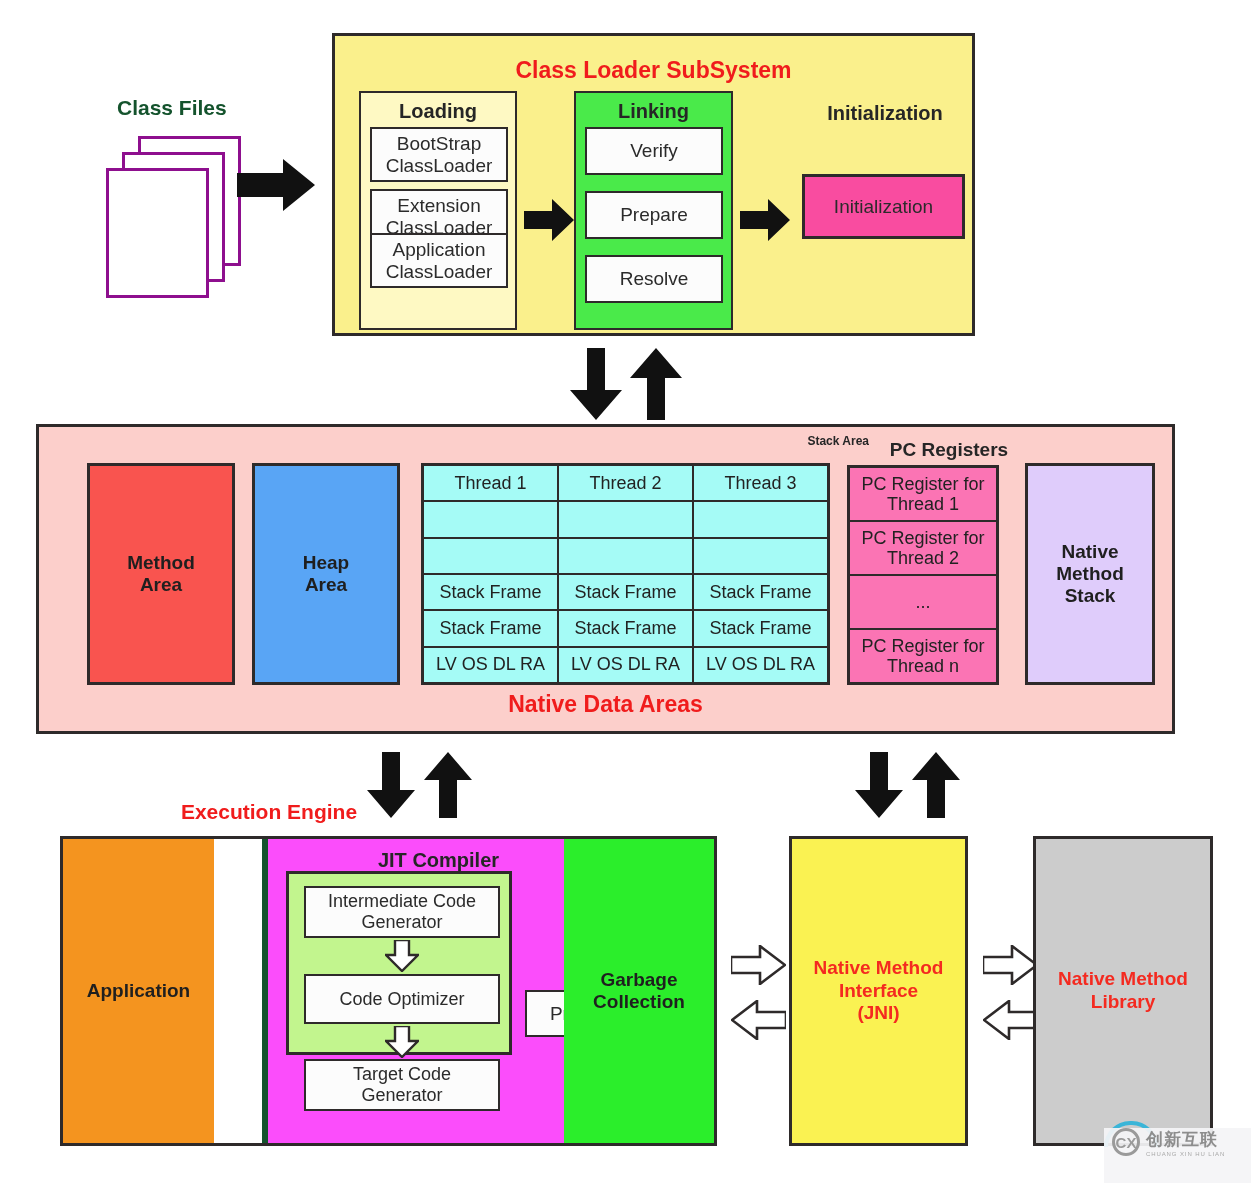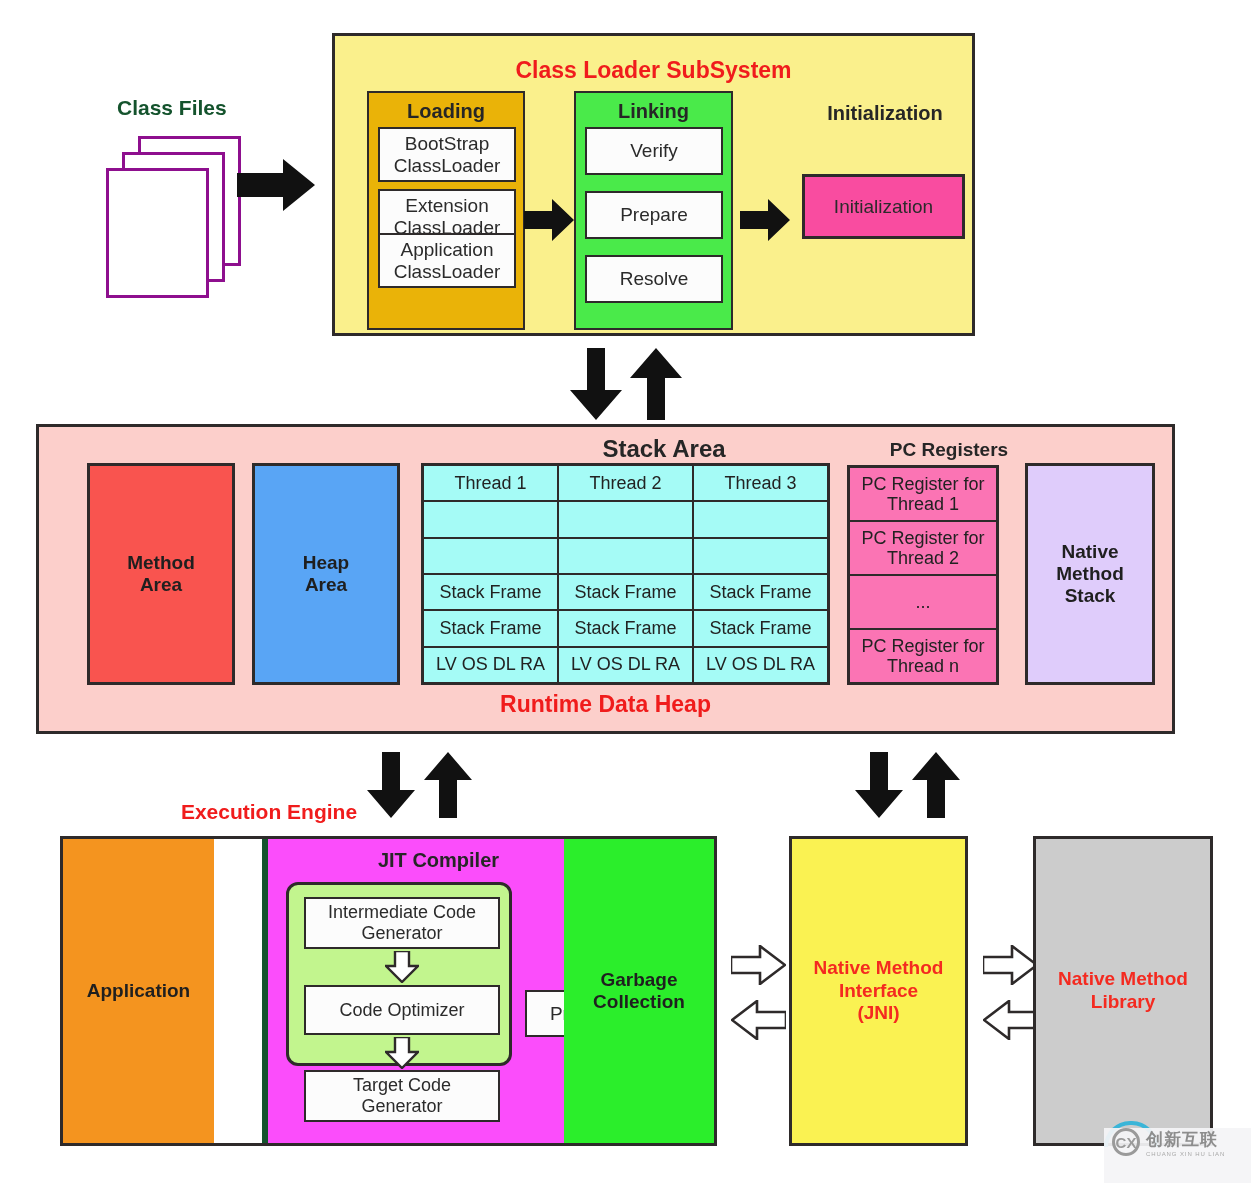--- a/index.html
+++ b/index.html
@@ -55,21 +55,21 @@
     color: #F01C1C; font-weight: bold;
     white-space: nowrap; text-align: center;
   }
   .hdr-dark {
     position: absolute;
     font-weight: bold; color: #262626;
     white-space: nowrap; text-align: center;
     width: 100%;
   }
 
-  #loading-box  { background: #eab308; margin-left: 8px; }
+  #loading-box  { background: #fef9c3; }
   #linking-box  { background: #4AEA4A; }
   #init-box     { background: #F94CA0; }
 
   .leaf {
     background: #FCFCFC;
     font-size: 19px;
     color: #2b2b2b;
   }
 
   
@@ -216,21 +216,21 @@
     </svg>
   </div>
   <div class="arrow-u" style="left:630px; top:348px;">
     <svg width="52" height="72" viewBox="0 0 52 72">
       <polygon points="26,0 52,30 35,30 35,72 17,72 17,30 0,30" fill="#111"></polygon>
     </svg>
   </div>
 
   <div class="bx" id="rda" style="left:36px; top:424px; width:1139px; height:310px; display:block;">
 
-    <div class="hdr-dark" style="left:420px; top:8px; width:410px; font-size:24px;">Stack Area</div>
+    <div class="hdr-dark" style="left:420px; top:8px; width:410px; font-size:12px;text-align:right;">Stack Area</div>
     <div class="hdr-dark" style="left:800px; top:12px; width:220px; font-size:19px;">PC Registers</div>
 
     <div class="bx" id="method-area" style="left:48px; top:36px; width:148px; height:222px; flex-direction:column;">
       <span>Method</span>
       <span>Area</span>
     </div>
 
     <div class="bx" id="heap-area" style="left:213px; top:36px; width:148px; height:222px; flex-direction:column;">
       <span>Heap</span>
       <span>Area</span>
@@ -288,21 +288,21 @@
         </div>
       </div>
     </div>
 
     <div class="bx" id="nms" style="left:986px; top:36px; width:130px; height:222px; flex-direction:column;">
       <span>Native</span>
       <span>Method</span>
       <span>Stack</span>
     </div>
 
-    <div class="title-red" style="left:0; top:264px; width:100%; font-size:23px;">Runtime Data Heap</div>
+    <div class="title-red" style="left:0; top:264px; width:100%; font-size:23px;">Native Data Areas</div>
   </div>
 
   <div class="arrow-d" style="left:367px; top:752px;">
     <svg width="48" height="66" viewBox="0 0 48 66">
       <polygon points="15,0 33,0 33,38 48,38 24,66 0,38 15,38" fill="#111"></polygon>
     </svg>
   </div>
   <div class="arrow-u" style="left:424px; top:752px;">
     <svg width="48" height="66" viewBox="0 0 48 66">
       <polygon points="24,0 48,28 33,28 33,66 15,66 15,28 0,28" fill="#111"></polygon>
@@ -322,21 +322,21 @@
 
   <div class="title-red" style="left:176px; top:800px; width:186px; font-size:21px;">Execution Engine</div>
 
   <div class="bx" style="left:60px; top:836px; width:657px; height:310px; display:block; background:#fff;">
 
     <div class="bx" id="interpreter" style="left:0px; top:0px; width:151px; height:304px; border:none;">Application</div>
 
     <div class="bx" id="jit" style="left:151px; top:0px; width:350px; height:304px; display:block; border:none; border-left:6px solid #14532d; border-right:3px solid #2e2a2a;margin-left:48px;">
       <div class="hdr-dark" style="left:0; top:10px; font-size:20px;">JIT Compiler</div>
 
-      <div class="bx" id="jit-inner" style="left:18px; top:43px; width:226px; height:184px; display:block;border-radius:12px;">
+      <div class="bx" id="jit-inner" style="left:18px; top:32px; width:226px; height:184px; display:block;">
         <div class="bx thin leaf" style="left:15px; top:12px; width:196px; height:52px; flex-direction:column; font-size:18px;">
           <span>Intermediate Code</span>
           <span>Generator</span>
         </div>
         <div class="harrow" style="left:96px; top:66px;">
           <svg width="34" height="32" viewBox="0 0 34 32">
             <polygon points="10,0 24,0 24,15 33,15 17,31 1,15 10,15" fill="#fff" stroke="#2e2a2a" stroke-width="2.4"></polygon>
           </svg>
         </div>
         <div class="bx thin leaf" style="left:15px; top:100px; width:196px; height:50px; font-size:18px;">Code Optimizer</div>

